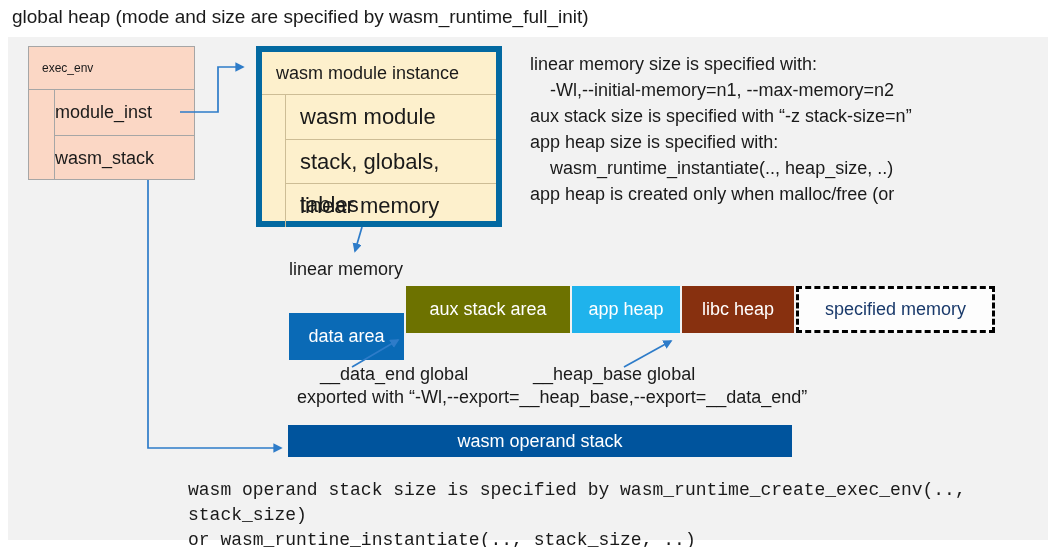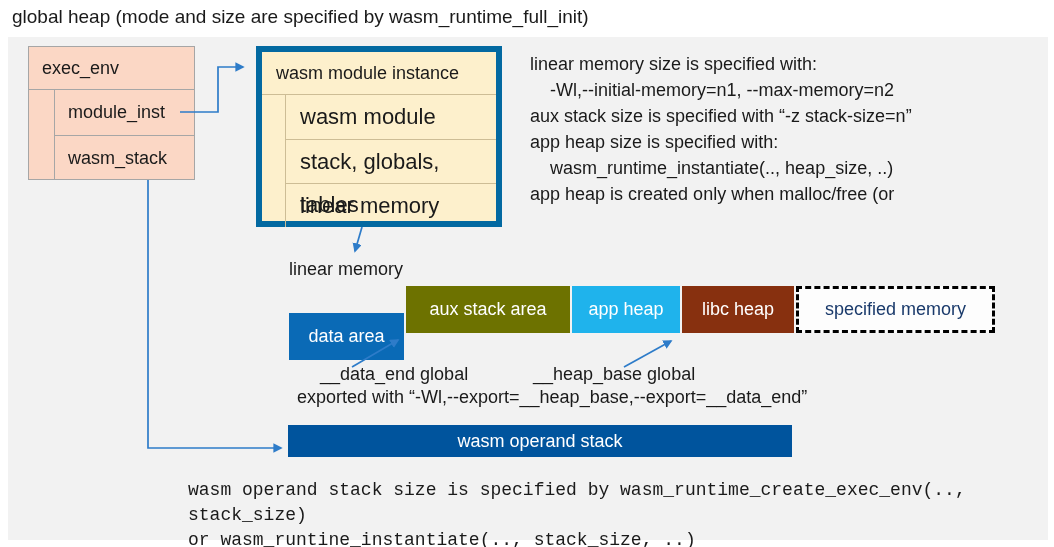--- a/index.html
+++ b/index.html
@@ -13,26 +13,26 @@
   .page-title { left: 12px; top: 6px; font-size: 19px; }
 
   .canvas { left: 8px; top: 37px; width: 1040px; height: 503px; }
 
   
   .exec-box {
     left: 28px; top: 46px; width: 167px; height: 134px;
     border: 1px solid #a6a6a6;
   }
   .exec-box .hdr {
-    height: 43px; line-height: 42px; padding-left: 13px; font-size: 18px;
+    height: 43px; line-height: 42px; padding-left: 13px; font-size: 12px;
     border-bottom: 1px solid #a6a6a6;
   }
   .exec-box .rows { margin-left: 25px; }
   .exec-box .row {
-    height: 45px; line-height: 44px; padding-left: 13px; font-size: 18px;
+    height: 45px; line-height: 44px; font-size: 18px;
     border-left: 1px solid #a6a6a6;
   }
   .exec-box .row + .row { border-top: 1px solid #a6a6a6; }
 
   
   .inst-box {
     left: 256px; top: 46px; width: 246px; height: 181px;
     border: 6px solid #0369a1;
   }
   .inst-box .hdr {

